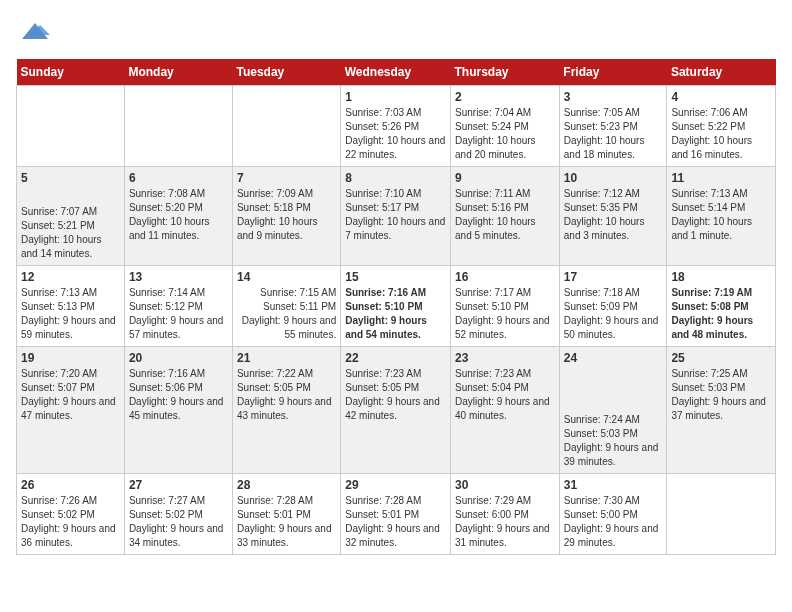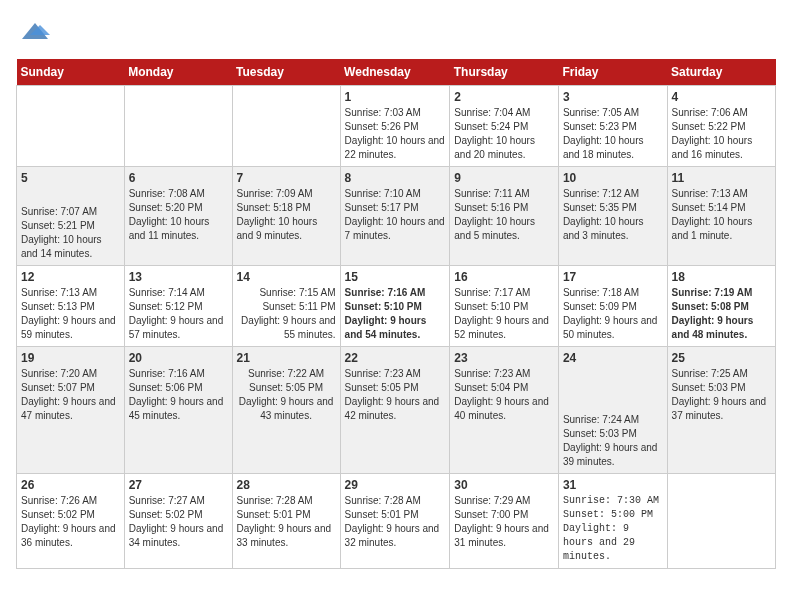--- a/index.html
+++ b/index.html
@@ -248,21 +248,21 @@
 Daylight: 9 hours and 47 minutes.</div>
         </td>
         <td>
           <div class="day-number">20</div>
           <div class="day-info" style="white-space: pre-line;">Sunrise: 7:16 AM
 Sunset: 5:06 PM
 Daylight: 9 hours and 45 minutes.</div>
         </td>
         <td>
           <div class="day-number">21</div>
-          <div class="day-info" style="white-space: pre-line; text-align: center;">Sunrise: 7:22 AM
+          <div class="day-info" style="white-space: pre-line;">Sunrise: 7:22 AM
 Sunset: 5:05 PM
 Daylight: 9 hours and 43 minutes.</div>
         </td>
         <td>
           <div class="day-number">22</div>
           <div class="day-info" style="white-space: pre-line;">Sunrise: 7:23 AM
 Sunset: 5:05 PM
 Daylight: 9 hours and 42 minutes.</div>
         </td>
         <td>
@@ -305,25 +305,25 @@
         </td>
         <td>
           <div class="day-number">29</div>
           <div class="day-info" style="white-space: pre-line;">Sunrise: 7:28 AM
 Sunset: 5:01 PM
 Daylight: 9 hours and 32 minutes.</div>
         </td>
         <td>
           <div class="day-number">30</div>
           <div class="day-info" style="white-space: pre-line;">Sunrise: 7:29 AM
-Sunset: 7:00 PM
+Sunset: 6:00 PM
 Daylight: 9 hours and 31 minutes.</div>
         </td>
         <td>
           <div class="day-number">31</div>
-          <div class="day-info" style="white-space: pre-line; font-family: Liberation Mono, monospace;">Sunrise: 7:30 AM
+          <div class="day-info" style="white-space: pre-line;">Sunrise: 7:30 AM
 Sunset: 5:00 PM
 Daylight: 9 hours and 29 minutes.</div>
         </td>
         <td class="empty-cell"></td>
       </tr>
     </tbody>
 </table>
 
 </body></html>

